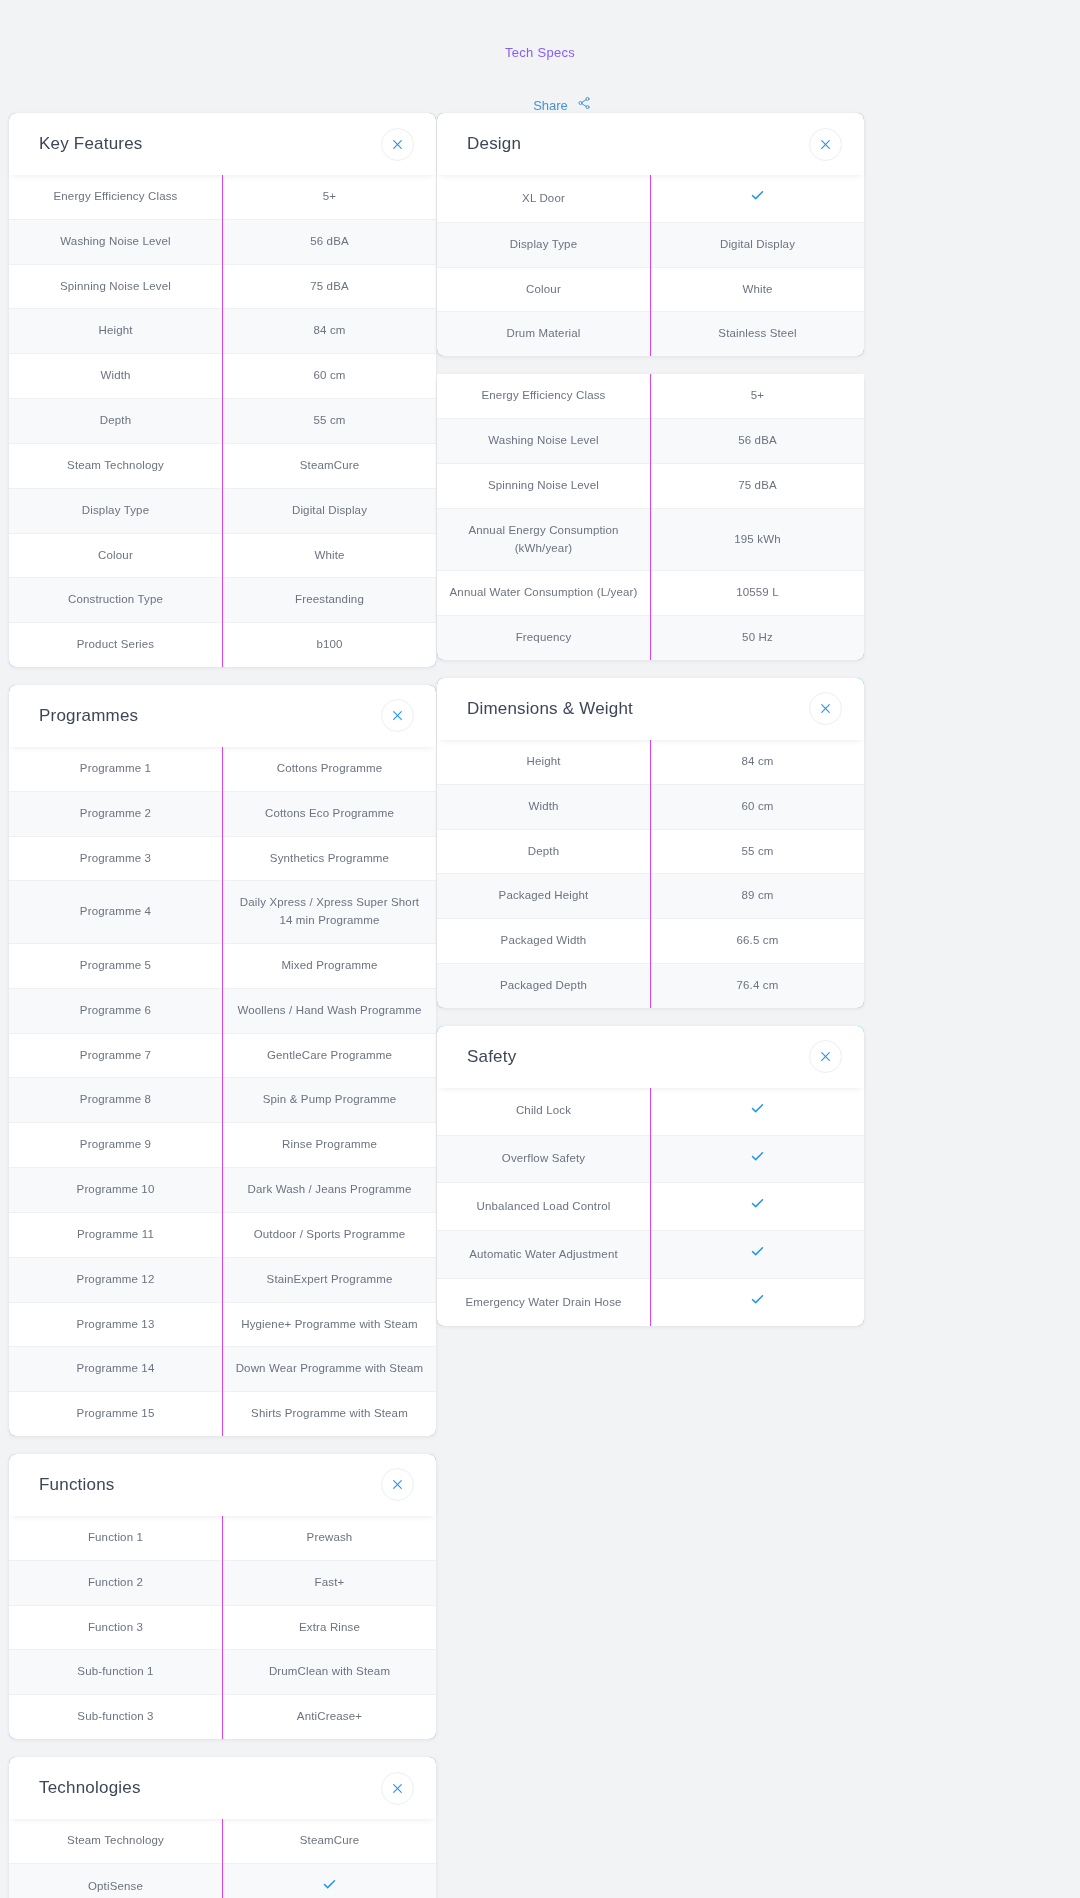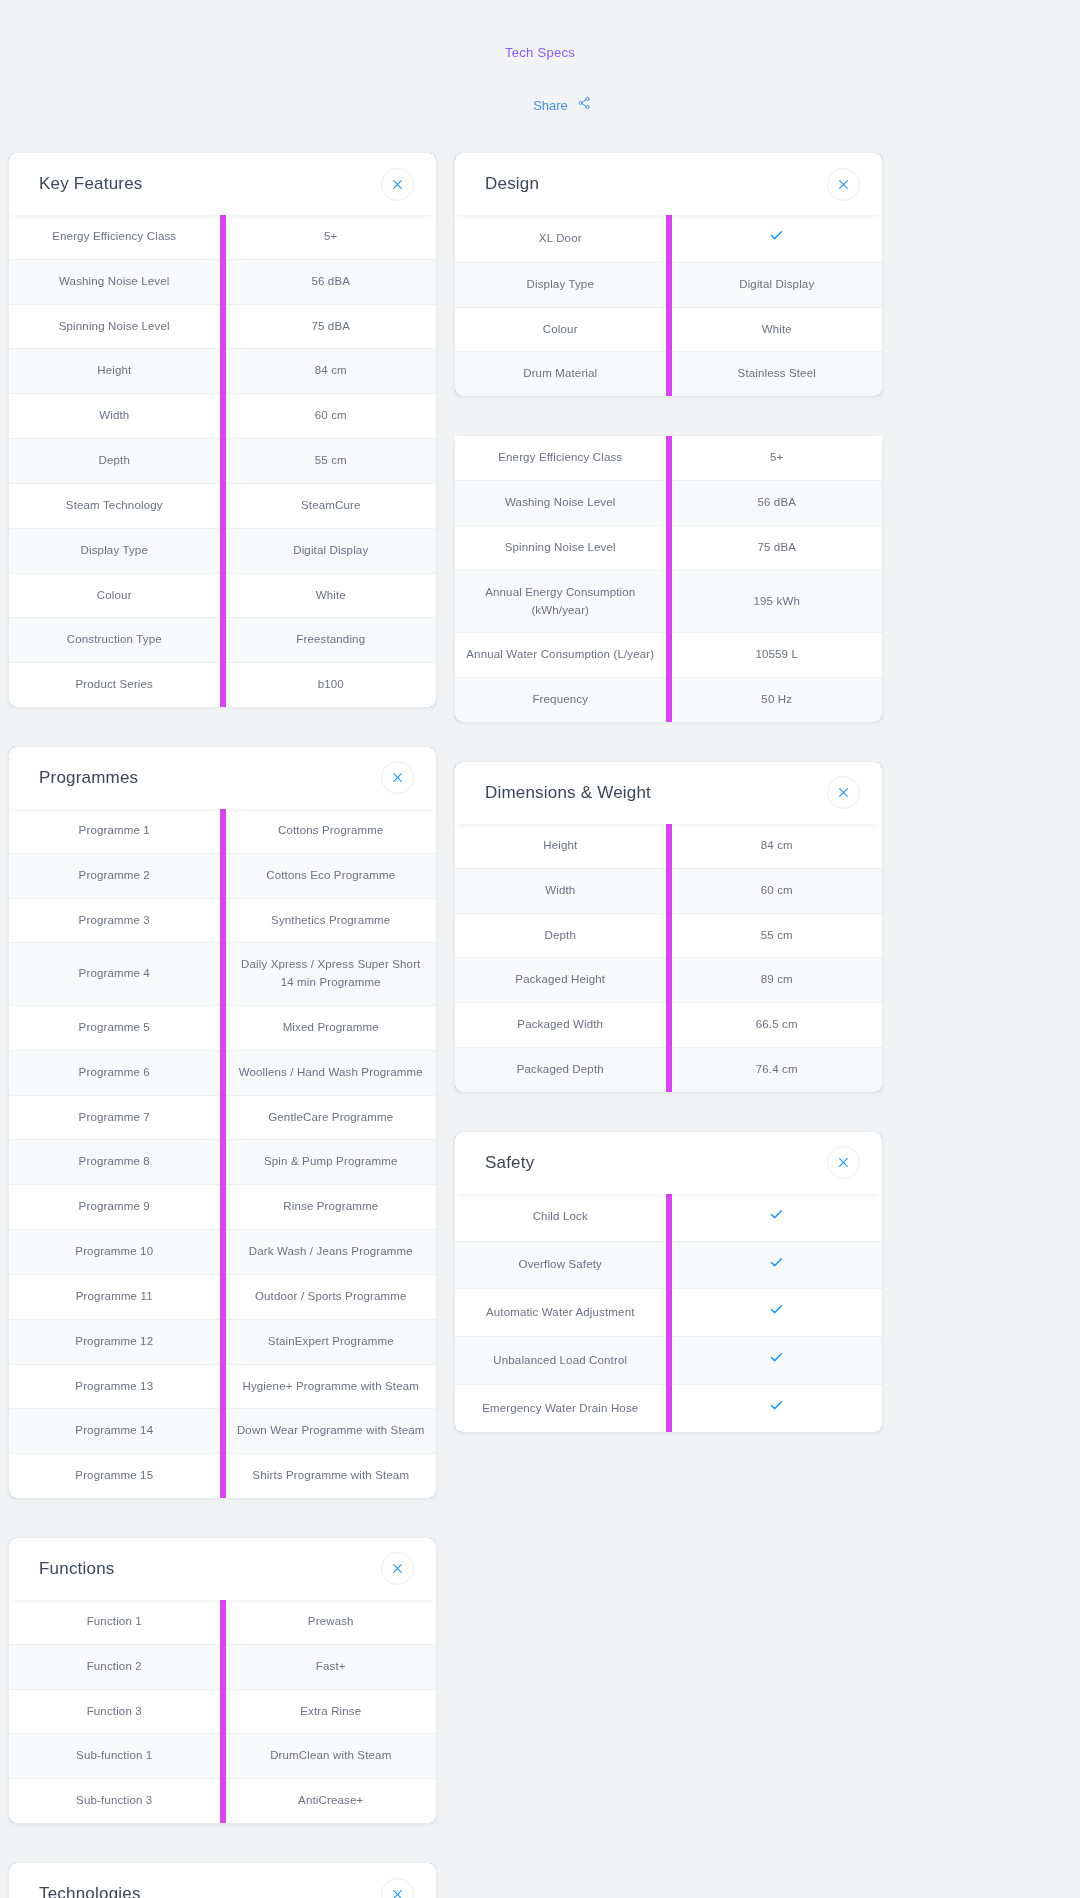--- a/index.html
+++ b/index.html
@@ -49,31 +49,30 @@
   .board {
     position: relative;
     width: 1080px;
     padding: 0 0 40px 0;
   }
   .col {
     position: absolute;
     top: 0;
   }
   .col-left  { left: 9px;   width: 427px; }
-  .col-right { left: 455px; width: 427px; }
+  .col-right { left: 437px; width: 427px; }
 
   
   .card {
     width: 100%;
     margin-bottom: 18px;
     background: #0ea5e9;
     border-radius: 7px;
     box-shadow: 0 1px 4px rgba(0,0,0,.07), 0 0 1px rgba(0,0,0,.05);
     overflow: visible;
-    margin-top: 40px;
   }
   .card-head {
     position: relative;
     height: 62px;
     display: flex;
     align-items: center;
     padding: 0 22px 0 30px;
     background: #fff;
     border-radius: 7px 7px 0 0;
     box-shadow: 0 3px 6px -3px rgba(0,0,0,.10);
@@ -117,21 +116,21 @@
     vertical-align: middle;
     font-size: 11.5px;
     color: #6b7280;
     line-height: 1.55;
     padding: 13px 10px;
     height: 36px;
     letter-spacing: .15px;
   }
   .spec-table td.k {
     width: 50%;
-    border-right: 6px solid #d946ef;
+    border-right: 1px solid #d946ef;
   }
   .spec-table td.v {
     width: 50%;
     color: #6b7280;
   }
   .spec-table tr + tr td { border-top: 1px solid #eef0f2; }
 
   .check-icon { display: inline-block; vertical-align: middle; }
 </style>
 </head>
@@ -485,27 +484,27 @@
                     <polyline points="20 6 9 17 4 12"></polyline>
                   </svg></span></td>
             </tr>
             <tr>
               <td class="k">Overflow Safety</td>
               <td class="v"><span class="check-icon"><svg width="15" height="15" viewBox="0 0 24 24" fill="none" stroke="#2196f3" stroke-width="2.4" stroke-linecap="round" stroke-linejoin="round">
                     <polyline points="20 6 9 17 4 12"></polyline>
                   </svg></span></td>
             </tr>
             <tr>
+              <td class="k">Unbalanced Load Control</td>
+              <td class="v"><span class="check-icon"><svg width="15" height="15" viewBox="0 0 24 24" fill="none" stroke="#2196f3" stroke-width="2.4" stroke-linecap="round" stroke-linejoin="round">
+                    <polyline points="20 6 9 17 4 12"></polyline>
+                  </svg></span></td>
+            </tr>
+            <tr>
               <td class="k">Automatic Water Adjustment</td>
-              <td class="v"><span class="check-icon"><svg width="15" height="15" viewBox="0 0 24 24" fill="none" stroke="#2196f3" stroke-width="2.4" stroke-linecap="round" stroke-linejoin="round">
-                    <polyline points="20 6 9 17 4 12"></polyline>
-                  </svg></span></td>
-            </tr>
-            <tr>
-              <td class="k">Unbalanced Load Control</td>
               <td class="v"><span class="check-icon"><svg width="15" height="15" viewBox="0 0 24 24" fill="none" stroke="#2196f3" stroke-width="2.4" stroke-linecap="round" stroke-linejoin="round">
                     <polyline points="20 6 9 17 4 12"></polyline>
                   </svg></span></td>
             </tr>
             <tr>
               <td class="k">Emergency Water Drain Hose</td>
               <td class="v"><span class="check-icon"><svg width="15" height="15" viewBox="0 0 24 24" fill="none" stroke="#2196f3" stroke-width="2.4" stroke-linecap="round" stroke-linejoin="round">
                     <polyline points="20 6 9 17 4 12"></polyline>
                   </svg></span></td>
             </tr>

